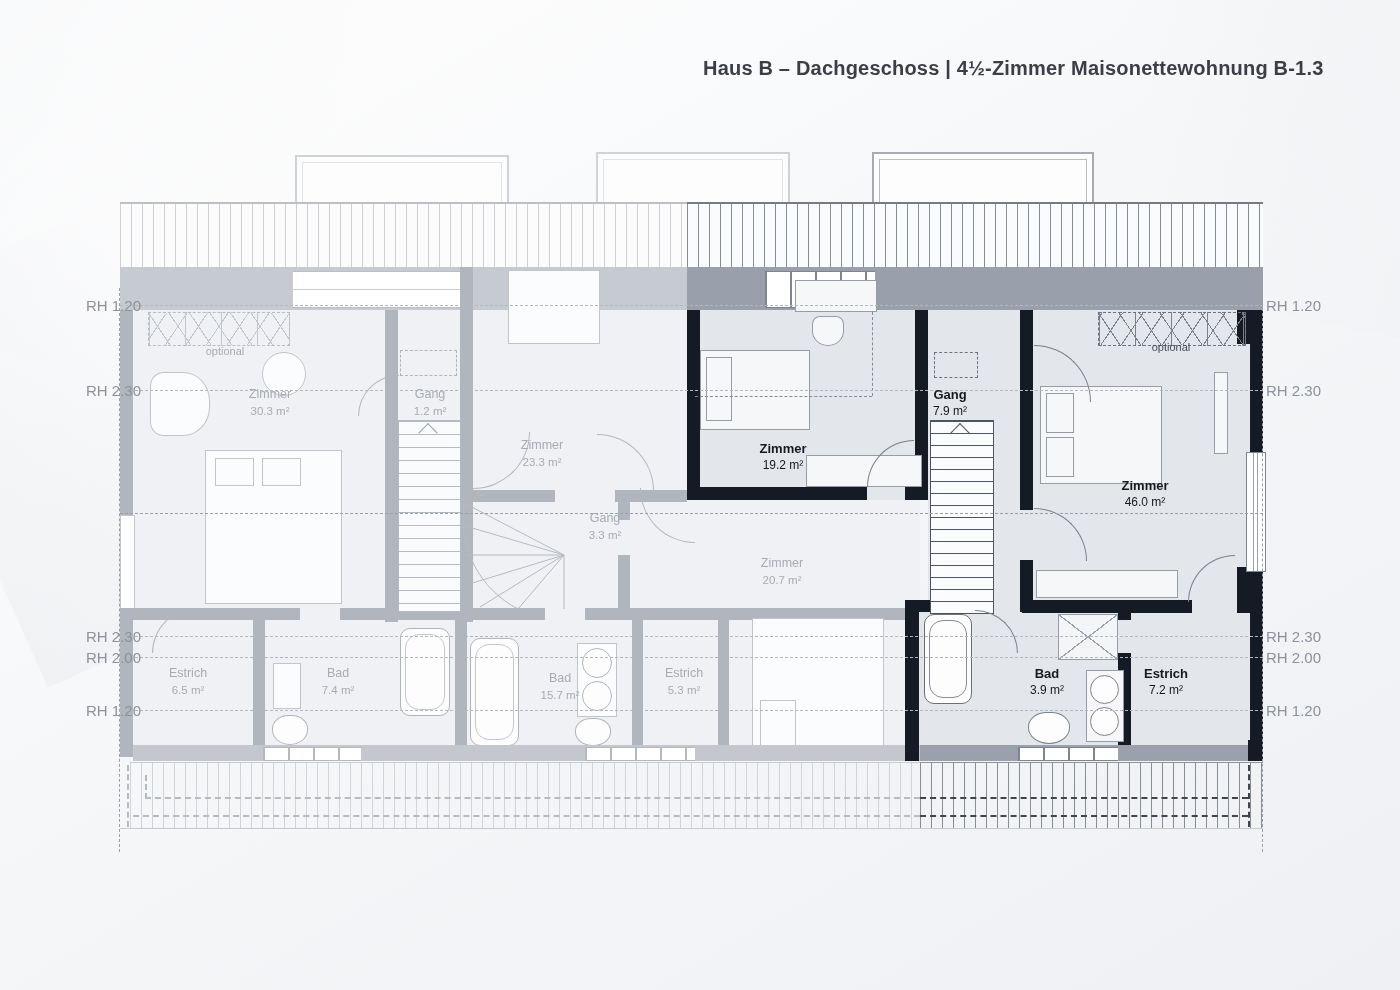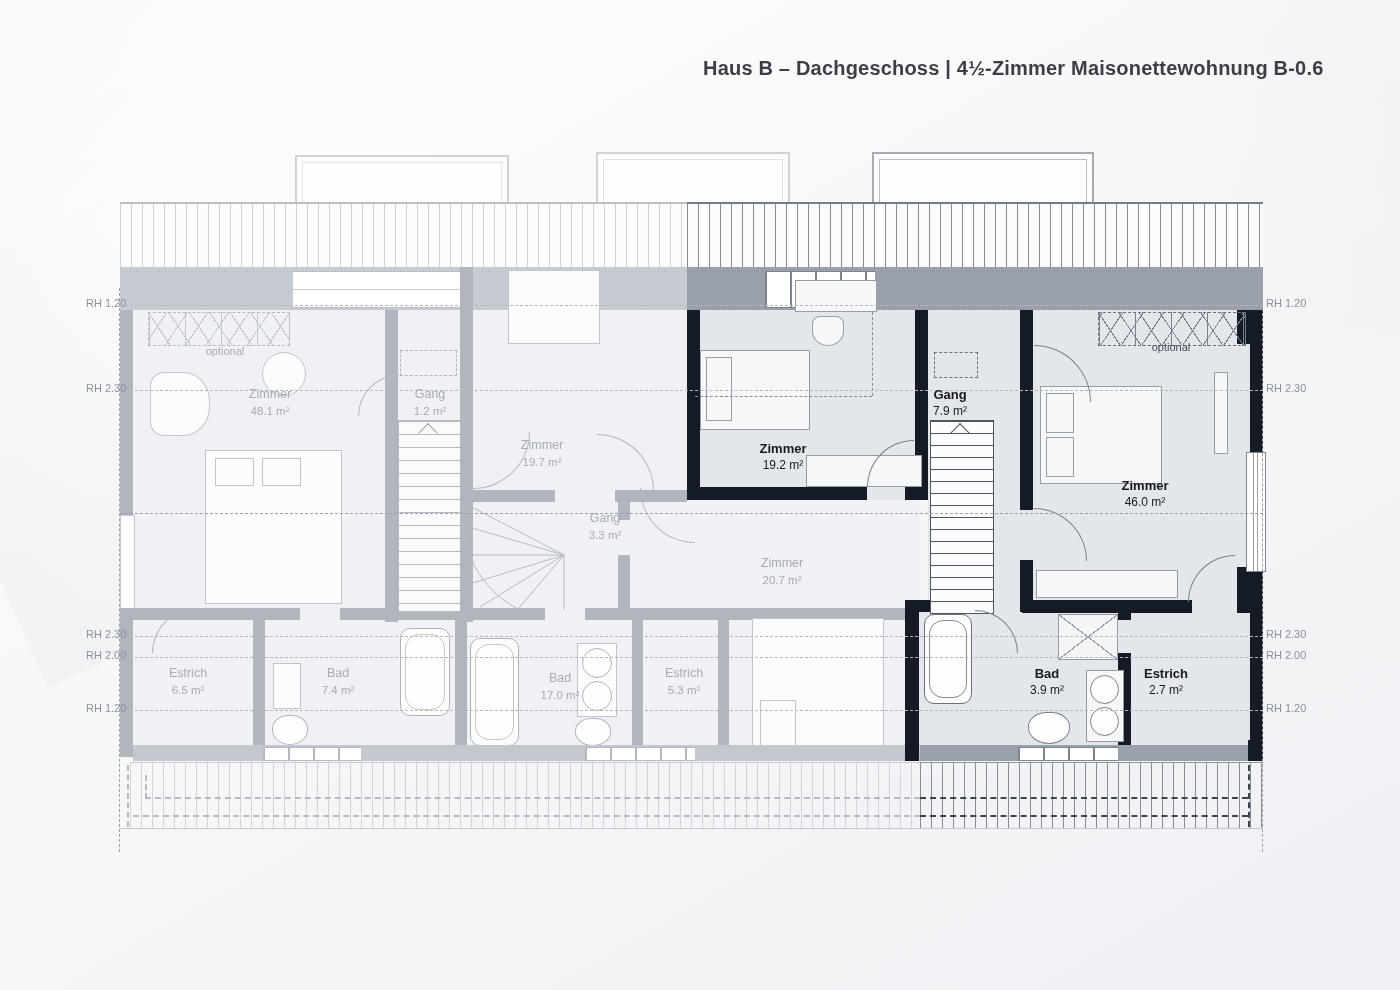--- a/index.html
+++ b/index.html
@@ -77,34 +77,34 @@
     linear-gradient(to top right,transparent calc(50% - .6px),#9aa0aa calc(50% - .6px) calc(50% + .6px),transparent calc(50% + .6px)),
     linear-gradient(to bottom right,transparent calc(50% - .6px),#9aa0aa calc(50% - .6px) calc(50% + .6px),transparent calc(50% + .6px))}
   
   .dashH{border-top:1px dashed #b3b8bf}
   .dashH.mid{border-top:1px dashed #9aa0a8}
   .dashV{border-left:1px dashed #9aa0a8}
   .dashV2{border-left:2px dashed #b6bac1}
   .dashH2{border-top:2px dashed #b6bac1}
   .dashH2.dk{border-top:2px dashed #3e4450}
   .dashV2.dk{border-left:2px dashed #3e4450}
-  .rh{font-size:11px;color:#8c929b;white-space:nowrap}
+  .rh{font-size:15px;color:#8c929b;white-space:nowrap}
   
   .railL{background-image:repeating-linear-gradient(90deg,#d0d3d8 0 1px,transparent 1px 11px);border-top:1px solid #c9ccd1}
   .railR{background-image:repeating-linear-gradient(90deg,#8particular 0 1px,transparent 1px 11px)}
   .railR{background-image:repeating-linear-gradient(90deg,#878d96 0 1px,transparent 1px 11px);border-top:1px solid #8f959e}
 </style>
 </head>
 <body>
 
 <div class="bgsh" style="left:-180px;top:-140px;width:620px;height:520px;background:linear-gradient(115deg,#eceef1 0%,rgba(236,238,241,0) 70%);transform:rotate(18deg)"></div>
 <div class="bgsh" style="left:-60px;top:180px;width:520px;height:420px;background:linear-gradient(65deg,#eaecef 0%,rgba(234,236,239,0) 60%);transform:rotate(-24deg)"></div>
 <div class="bgsh" style="left:980px;top:-160px;width:520px;height:460px;background:linear-gradient(245deg,#ebedf0 0%,rgba(235,237,240,0) 65%);transform:rotate(12deg)"></div>
 
-<div class="a title" style="left:703px;top:57px">Haus B – Dachgeschoss | 4½-Zimmer Maisonettewohnung B-0.6</div>
+<div class="a title" style="left:703px;top:57px">Haus B – Dachgeschoss | 4½-Zimmer Maisonettewohnung B-1.3</div>
 
 <div class="a dorm" style="left:295px;top:155px;width:210px;height:49px">
     <div></div>
   </div>
 <div class="a dorm" style="left:596px;top:152px;width:190px;height:52px">
     <div></div>
   </div>
 <div class="a dorm dark" style="left:872px;top:152px;width:218px;height:52px">
     <div></div>
   </div>
@@ -269,27 +269,27 @@
 <div class="a rh" style="left:86px;top:382px">RH 2.30</div>
 <div class="a rh" style="left:86px;top:628px">RH 2.30</div>
 <div class="a rh" style="left:86px;top:649px">RH 2.00</div>
 <div class="a rh" style="left:86px;top:702px">RH 1.20</div>
 <div class="a rh" style="left:1266px;top:297px">RH 1.20</div>
 <div class="a rh" style="left:1266px;top:382px">RH 2.30</div>
 <div class="a rh" style="left:1266px;top:628px">RH 2.30</div>
 <div class="a rh" style="left:1266px;top:649px">RH 2.00</div>
 <div class="a rh" style="left:1266px;top:702px">RH 1.20</div>
 
-<div class="a labF" style="left:270px;top:386px"><span>Zimmer</span><span class="area">48.1 m²</span></div>
+<div class="a labF" style="left:270px;top:386px"><span>Zimmer</span><span class="area">30.3 m²</span></div>
 <div class="a labF" style="left:430px;top:386px"><span>Gang</span><span class="area">1.2 m²</span></div>
-<div class="a labF" style="left:542px;top:437px"><span>Zimmer</span><span class="area">19.7 m²</span></div>
+<div class="a labF" style="left:542px;top:437px"><span>Zimmer</span><span class="area">23.3 m²</span></div>
 <div class="a labF" style="left:605px;top:510px"><span>Gang</span><span class="area">3.3 m²</span></div>
 <div class="a labF" style="left:782px;top:555px"><span>Zimmer</span><span class="area">20.7 m²</span></div>
 <div class="a labF" style="left:188px;top:665px"><span>Estrich</span><span class="area">6.5 m²</span></div>
 <div class="a labF" style="left:338px;top:665px"><span>Bad</span><span class="area">7.4 m²</span></div>
-<div class="a labF" style="left:560px;top:670px"><span>Bad</span><span class="area">17.0 m²</span></div>
+<div class="a labF" style="left:560px;top:670px"><span>Bad</span><span class="area">15.7 m²</span></div>
 <div class="a labF" style="left:684px;top:665px"><span>Estrich</span><span class="area">5.3 m²</span></div>
 
 <div class="a labD" style="left:783px;top:440px"><b>Zimmer</b><span class="area">19.2 m²</span></div>
 <div class="a labD" style="left:950px;top:386px"><b>Gang</b><span class="area">7.9 m²</span></div>
 <div class="a labD" style="left:1145px;top:477px"><b>Zimmer</b><span class="area">46.0 m²</span></div>
 <div class="a labD" style="left:1047px;top:665px"><b>Bad</b><span class="area">3.9 m²</span></div>
-<div class="a labD" style="left:1166px;top:665px"><b>Estrich</b><span class="area">2.7 m²</span></div>
+<div class="a labD" style="left:1166px;top:665px"><b>Estrich</b><span class="area">7.2 m²</span></div>
 
 </body></html>

